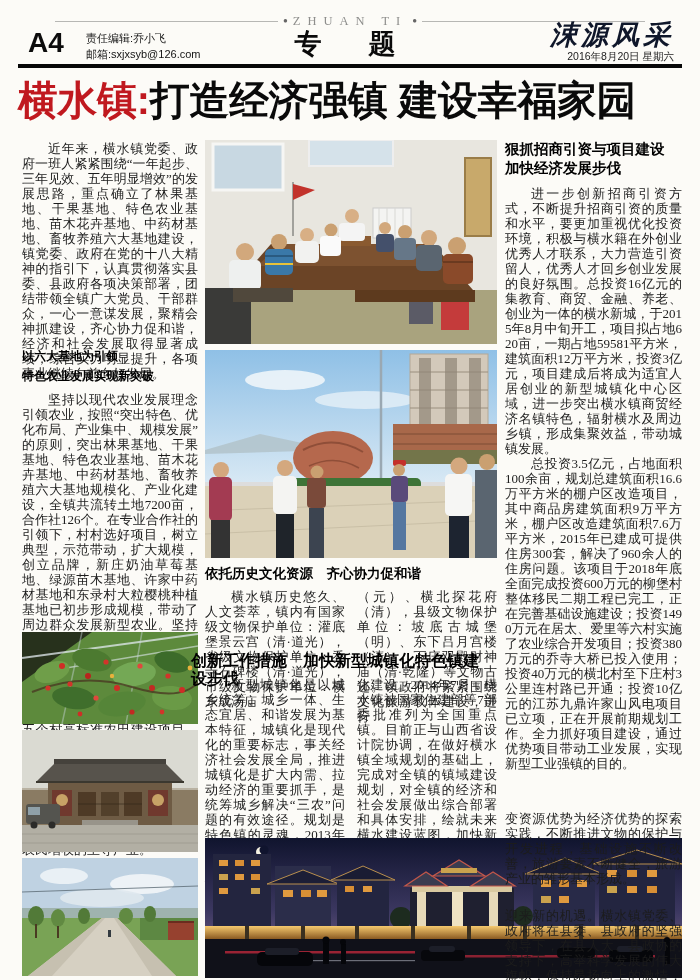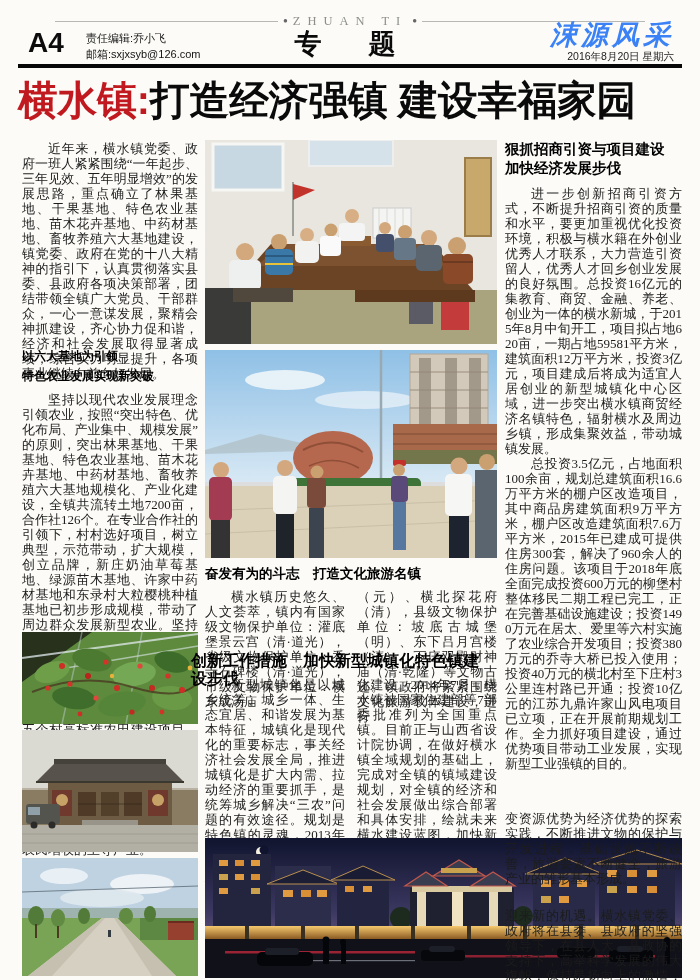--- a/index.html
+++ b/index.html
@@ -10,21 +10,21 @@
   .rline{flex:1;height:1px;background:#b7b7b4;}
   .bullet{font-size:8px;color:#666;margin:0 5px;line-height:1;}
   .pinyin{font-size:12.5px;color:#8e8e8c;letter-spacing:7px;font-family:"Liberation Serif",serif;white-space:nowrap;}
   .pageno{position:absolute;left:28px;top:27px;font-size:28px;font-weight:900;
           font-family:"Liberation Sans","DejaVu Sans",sans-serif;color:#0c0c0c;}
   .editor{position:absolute;left:86px;top:30px;font-size:11px;line-height:16px;
           font-family:Liberation Sans, sans-serif;color:#141414;}
   .secttitle{position:absolute;left:0;right:0;top:26px;text-align:center;font-size:27px;font-weight:bold;
              letter-spacing:10px;color:#0a0a0a;}
   .masthead{position:absolute;right:26px;top:17px;font-size:27px;font-weight:bold;font-style:italic;
-            letter-spacing:4px;color:#3b82f6;}
+            letter-spacing:4px;color:#0f172a;}
   .dateline{position:absolute;right:26px;top:50px;font-size:10.5px;color:#222;
             font-family:"Liberation Sans","DejaVu Sans",sans-serif;margin-left:44px;}
   .blackrule{position:absolute;left:18px;right:18px;top:64px;height:4px;background:#070707;}
   
   .headline{position:absolute;left:18px;top:77px;width:664px;margin:0;white-space:nowrap;
             font-family:"Liberation Sans","DejaVu Sans",sans-serif;font-weight:900;
             font-size:40px;line-height:46px;letter-spacing:0;color:#0a0a0a;transform:scaleX(.99);transform-origin:left;}
   .headline .red{color:#c0191f;}
   
   .blk{position:absolute;}
@@ -257,21 +257,21 @@
         <rect x="186" y="126" width="17" height="26" rx="4" fill="#5a4a7a"></rect>
         <rect x="188" y="152" width="13" height="48" fill="#5577a0"></rect>
       <circle cx="254" cy="116" r="8.5" fill="#d4a87e"></circle>
         <rect x="240" y="124" width="27" height="42" rx="5" fill="#f6f6f4"></rect>
         <rect x="244" y="166" width="20" height="42" fill="#1d2430"></rect>
       <circle cx="282" cy="112" r="8" fill="#caa071"></circle>
         <rect x="270" y="120" width="22" height="88" fill="#5a6570"></rect>
     </svg>
   </figure>
 
-  <h2 class="h2" style="left:205px;top:565px;width:292px;font-size:13.5px;line-height:18px;">奋发有为的斗志　打造文化旅游名镇</h2>
+  <h2 class="h2" style="left:205px;top:565px;width:292px;font-size:13.5px;line-height:18px;">依托历史文化资源　齐心协力促和谐</h2>
   <div class="blk text" style="left:205px;top:589px;width:140px;">
     <p class="ind">横水镇历史悠久、人文荟萃，镇内有国家级文物保护单位：灌底堡景云宫（清·道光），省级文物保护单位：乔寺石碑楼（清·道光），市级文物保护单位：横东成汤庙</p>
   </div>
   <div class="blk text" style="left:357px;top:589px;width:140px;">
     <p>（元）、横北探花府（清），县级文物保护单位：坡底古城堡（明）、东下吕月宫楼（清）、下庄双殿财神庙（清·乾隆）等文物古迹。镇政府将紧紧围绕文化旅游载体建设，进行</p>
   </div>
 
   <h2 class="h2" style="left:191px;top:652px;width:292px;font-size:16px;line-height:18px;">创新工作措施　加快新型城镇化特色镇建设步伐</h2>
   <div class="blk text" style="left:205px;top:677px;width:140px;">
     <p class="ind">新型城镇化是以城乡统筹、城乡一体、生态宜居、和谐发展为基本特征，城镇化是现代化的重要标志，事关经济社会发展全局，推进城镇化是扩大内需、拉动经济的重要抓手，是统筹城乡解决“三农”问题的有效途径。规划是特色镇的灵魂，2013年由镇党委、政府组织实施了《绛县横水镇2010—2030总体规划》，大力推进新型城镇</p>

